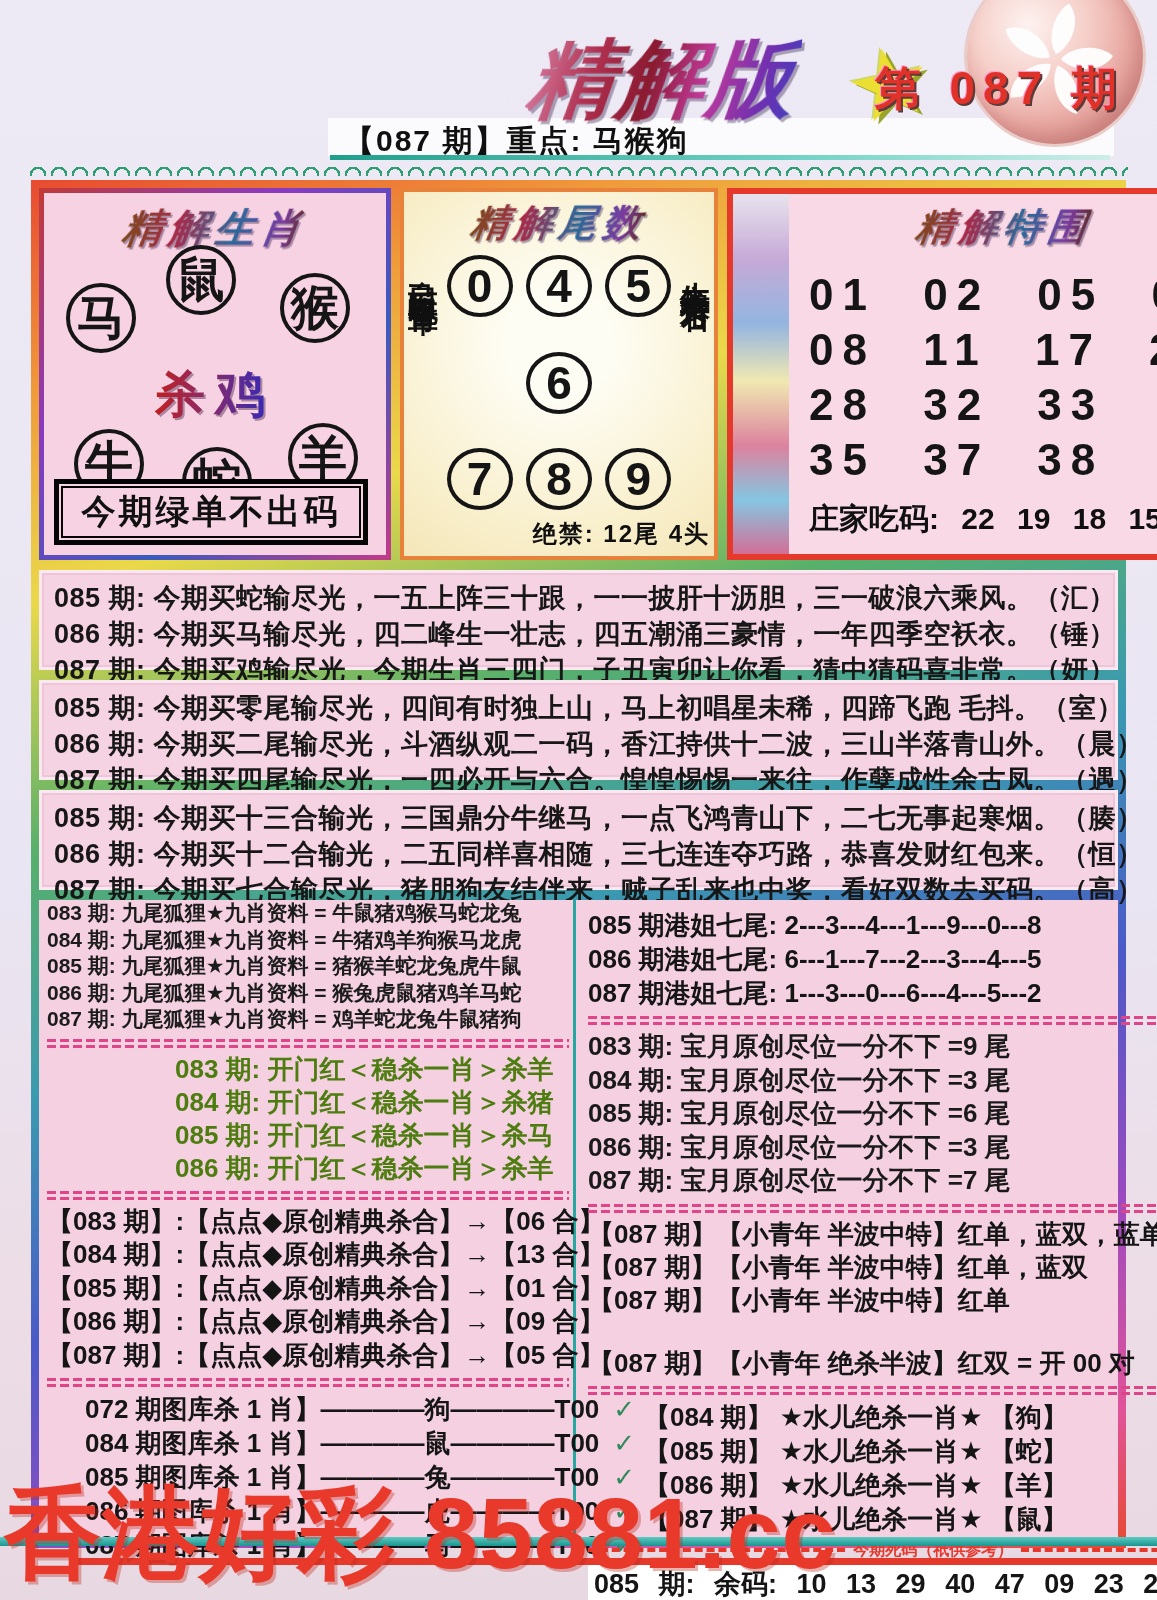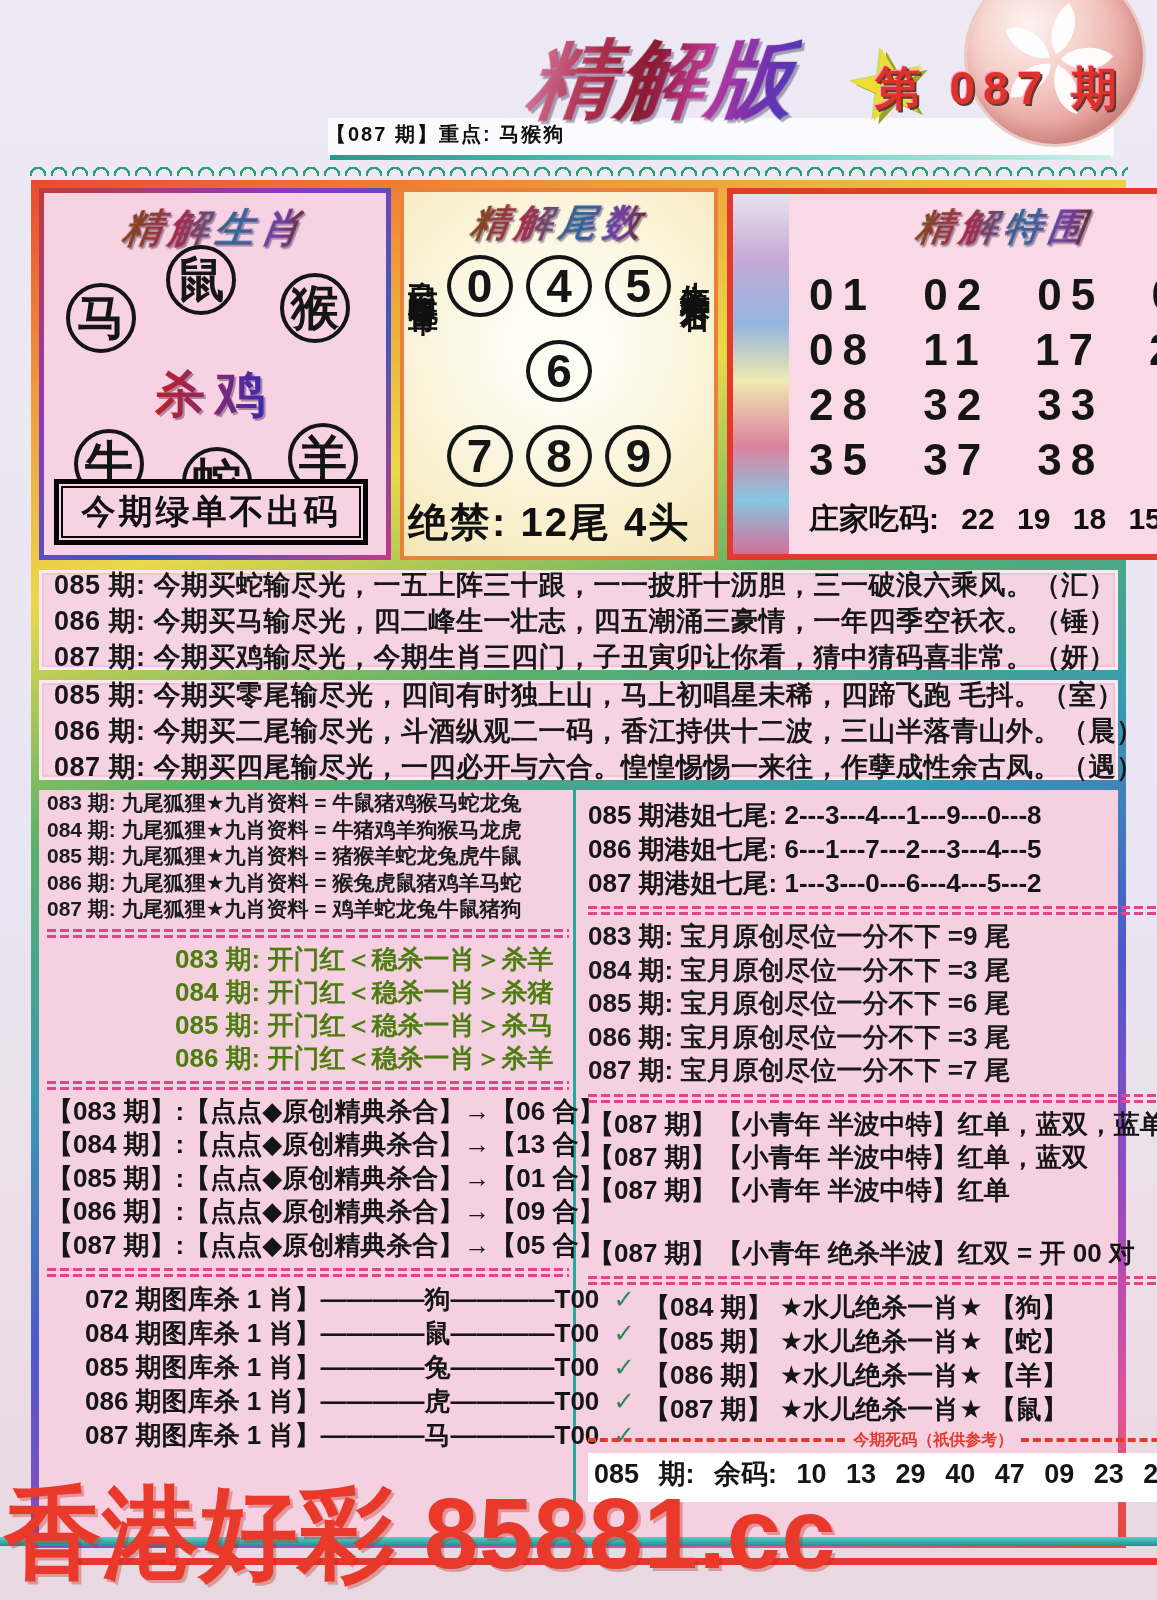--- a/index.html
+++ b/index.html
@@ -30,21 +30,21 @@
   .hdr-logo{
     position:absolute; right:14px; top:-32px; width:176px; height:176px; border-radius:50%;
     background:radial-gradient(circle at 35% 32%,#fdf2f0 0%,#f6cfc9 35%,#e9a8a2 62%,#d9928e 80%,#cc837f 100%);
     box-shadow:0 0 0 3px #e9ccc8, inset -6px -10px 18px rgba(170,90,90,.35); z-index:5;
   }
   .hdr-logo svg{ position:absolute; left:18px; top:22px; }
   .hdr-subtitle-bg{
     position:absolute; left:328px; top:118px; width:786px; height:38px; background:#fbfbfd; z-index:2;
   }
   .hdr-subtitle{
-    position:absolute; left:326px; top:121px; font-size:20px; font-weight:bold; color:#101010;
+    position:absolute; left:344px; top:121px; font-size:30px; font-weight:bold; color:#101010;
     letter-spacing:2px; z-index:3; white-space:nowrap;
   }
   .hdr-underline{
     position:absolute; left:330px; top:155px; width:780px; height:5px; z-index:3;
     background:linear-gradient(90deg,#1f9e8e,#6fd3c5 60%,#cdeee8);
   }
   .wave{
     position:absolute; left:28px; top:160px; width:1100px; height:16px; z-index:2;
     background-image:radial-gradient(circle at 10px 15px, rgba(0,0,0,0) 6px, #2f9e72 6px 8.5px, rgba(0,0,0,0) 8.5px);
     background-size:21px 16px; background-repeat:repeat-x;
@@ -96,41 +96,41 @@
     writing-mode:vertical-rl; text-orientation:upright; font-size:30px; font-weight:bold; color:#101010;
     letter-spacing:4px; line-height:1; padding-top:6px;
   }
   .digits{ flex:1; display:flex; flex-direction:column; justify-content:space-between; padding:4px 2px 2px; }
   .drow{ display:flex; justify-content:space-around; }
   .drow.single{ justify-content:center; }
   .dcircle{
     width:66px; height:62px; border:4px solid #151515; border-radius:50%;
     display:flex; align-items:center; justify-content:center; font-size:46px; font-weight:bold; color:#151515;
   }
-  .forbid{ text-align:left; font-size:40px; font-weight:bold; color:#101010; padding:6px 0 2px; letter-spacing:2px; }
+  .forbid{ text-align:right; font-size:24px; font-weight:bold; color:#101010; padding:6px 0 2px; letter-spacing:2px; }
   .box-special{
     flex:1; border:6px solid #e5392c; display:flex; background:#f9d9e6;
   }
   .special-strip{
     flex:0 0 56px;
     background:linear-gradient(180deg,#e8e3ee 0%,#c9a8dd 18%,#8fb6e8 36%,#f2e9a8 52%,#e87ea0 70%,#7cc8e8 85%,#e06a9a 100%);
     filter:saturate(.85);
   }
   .special-body{ flex:1; padding:8px 6px 6px 20px; display:flex; flex-direction:column; }
   .special-body .fancy{ align-self:center; font-size:38px; margin-right:20px; }
   .special-rows{ margin-top:14px; }
   .special-rows div{
     font-size:44px; font-weight:bold; color:#151515; letter-spacing:9px; word-spacing:26px;
     line-height:1.25; white-space:nowrap;
   }
   .banker{ margin-top:auto; font-size:30px; font-weight:bold; color:#101010; word-spacing:14px; padding-bottom:8px; }
   
   .verse{
     background:#f6d3e2; border:3px solid #fbe9f2; box-shadow:0 0 0 2px #efc3d8 inset;
-    padding:7px 12px 5px; height:100px; display:flex; flex-direction:column; justify-content:center;
+    padding:7px 12px 5px; height:100px; display:flex; flex-direction:column; justify-content:space-between;
   }
   .verse div{ font-size:27px; font-weight:bold; color:#171717; white-space:nowrap; letter-spacing:.5px; }
   
   .bottom{
     flex:1; display:flex; background:#f4d0e1; position:relative; min-height:0;
   }
   .lcol{ width:537px; border-right:3px solid #25a8a2; padding:0 4px 0 8px; }
   .rcol{ flex:1; padding:8px 8px 0 12px; }
   .sep{
     height:10px; margin:5px 0;
@@ -245,20 +245,25 @@
   <div class="verse">
     <div>085 期: 今期买蛇输尽光，一五上阵三十跟，一一披肝十沥胆，三一破浪六乘风。（汇）</div>
     <div>086 期: 今期买马输尽光，四二峰生一壮志，四五潮涌三豪情，一年四季空袄衣。（锤）</div>
     <div>087 期: 今期买鸡输尽光，今期生肖三四门，子丑寅卯让你看，猜中猜码喜非常。（妍）</div>
   </div>
   <div class="verse">
     <div>085 期: 今期买零尾输尽光，四间有时独上山，马上初唱星未稀，四蹄飞跑 毛抖。（室）</div>
     <div>086 期: 今期买二尾输尽光，斗酒纵观二一码，香江持供十二波，三山半落青山外。（晨）</div>
     <div>087 期: 今期买四尾输尽光，一四必开与六合。惶惶惕惕一来往，作孽成性余古凤。（遇）</div>
   </div>
+  <div class="verse">
+    <div>085 期: 今期买十三合输光，三国鼎分牛继马，一点飞鸿青山下，二七无事起寒烟。（腠）</div>
+    <div>086 期: 今期买十二合输光，二五同样喜相随，三七连连夺巧路，恭喜发财红包来。（恒）</div>
+    <div>087 期: 今期买七合输尽光，猪朋狗友结伴来；贼子乱来也中奖，看好双数去买码。（高）</div>
+  </div>
 
   <div class="bottom">
 
     <div class="lcol">
       <div class="ninefox">
         <div>083 期: 九尾狐狸★九肖资料 = 牛鼠猪鸡猴马蛇龙兔</div>
         <div>084 期: 九尾狐狸★九肖资料 = 牛猪鸡羊狗猴马龙虎</div>
         <div>085 期: 九尾狐狸★九肖资料 = 猪猴羊蛇龙兔虎牛鼠</div>
         <div>086 期: 九尾狐狸★九肖资料 = 猴兔虎鼠猪鸡羊马蛇</div>
         <div>087 期: 九尾狐狸★九肖资料 = 鸡羊蛇龙兔牛鼠猪狗</div>

